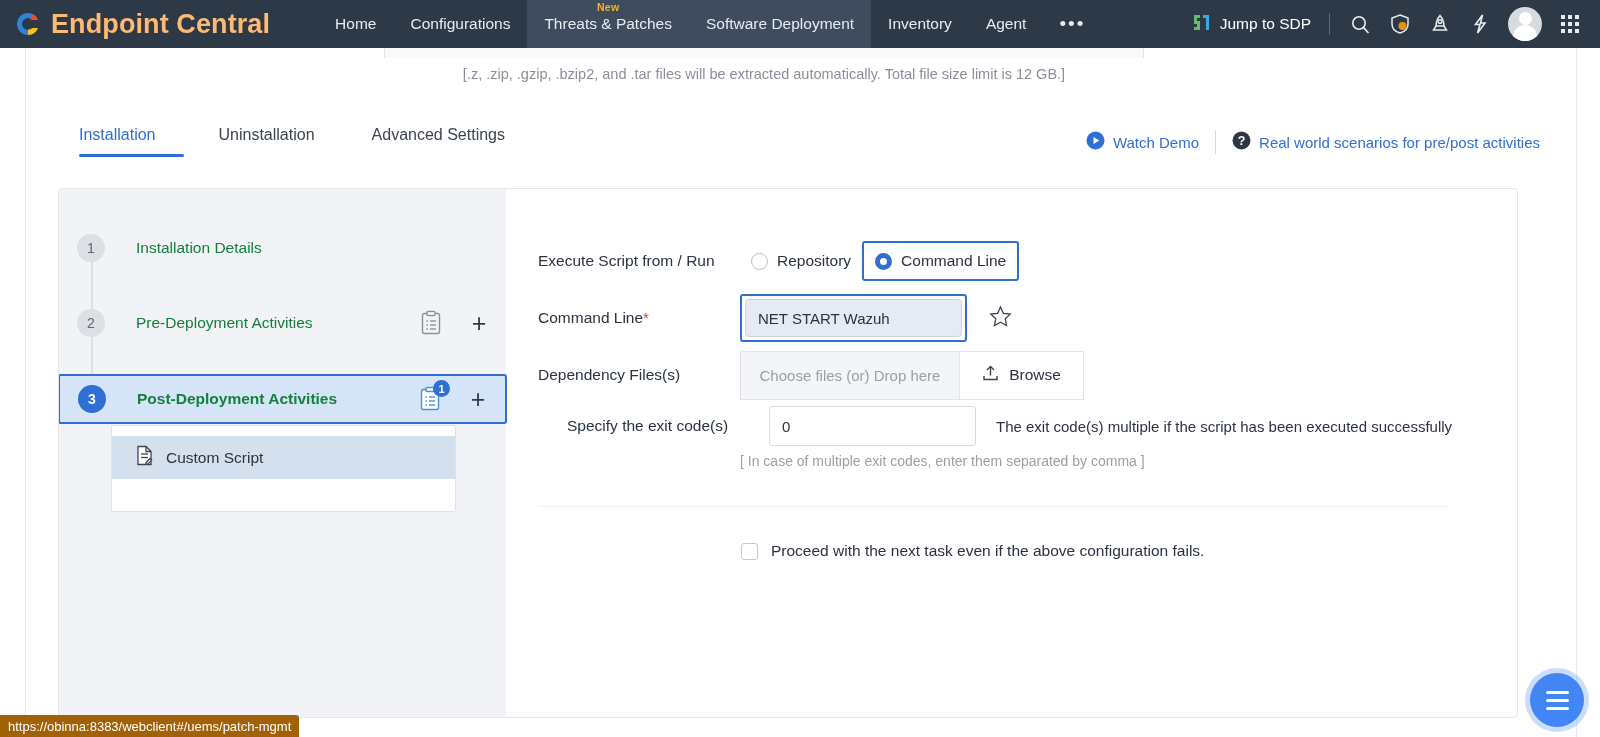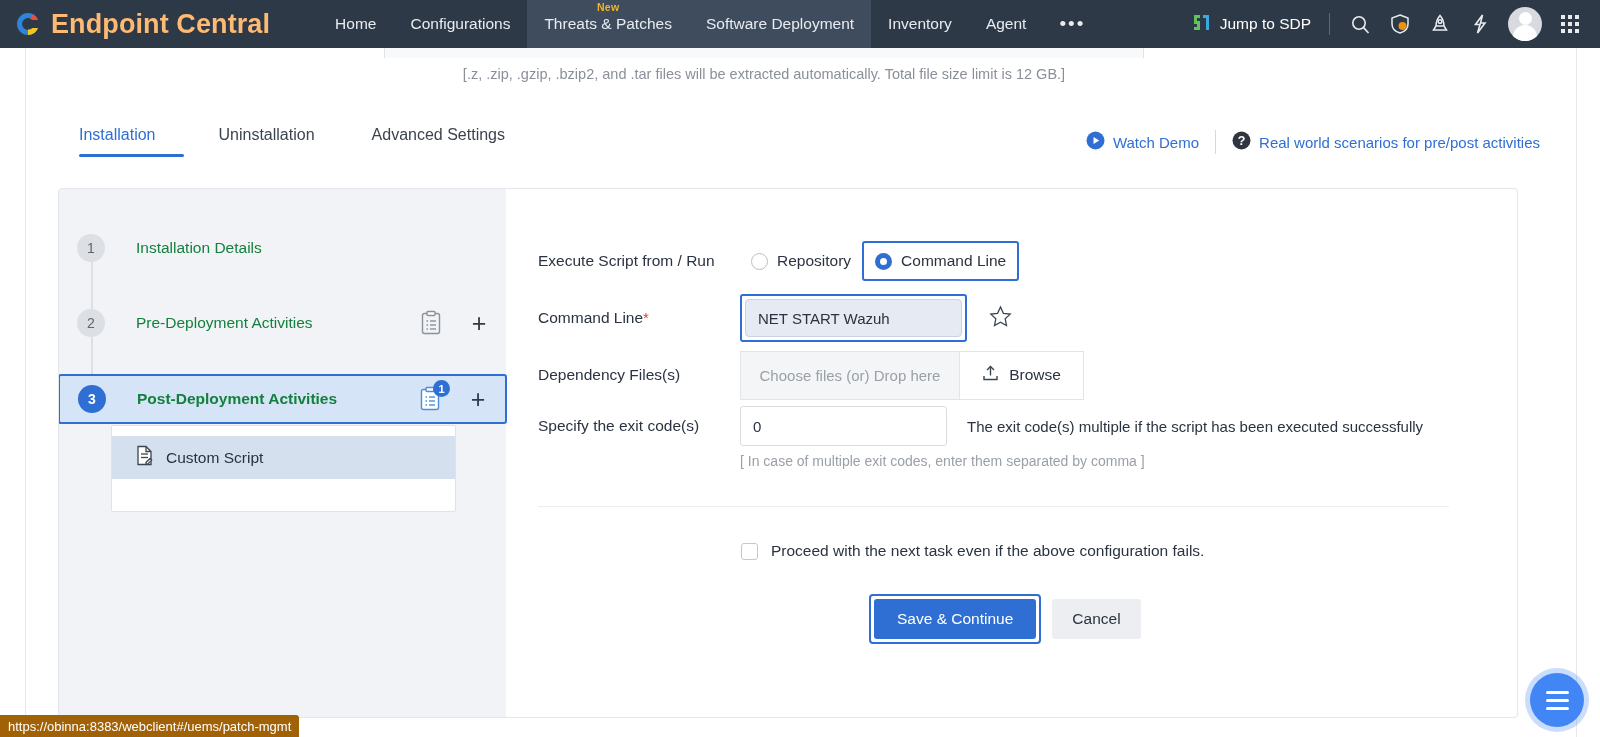--- a/index.html
+++ b/index.html
@@ -157,21 +157,21 @@
   }
   .sub-item span { font-size: 15.5px; color: #2b3340; }
 
   .form {
     flex: 1; padding: 44px 0 0 32px; position: relative;
   }
   .row { display: flex; align-items: center; margin-bottom: 0; }
   .row.r1 { height: 56px; align-items: center; }
   .row.r2 { height: 58px; }
   .row.r3 { height: 56px; }
-  .row.r4 { height: 46px; }
+  .row.r4 { height: 46px; margin-left: 29px; }
   .f-label {
     width: 202px; flex: none; font-size: 15.5px; color: #2b3340; white-space: nowrap;
   }
   .req { color: #e4392f; font-size: 15px; }
 
   .radio-group { display: flex; align-items: center; }
   .radio-opt { display: flex; align-items: center; gap: 9px; padding: 9px 11px; cursor: pointer; }
   .radio-opt.selected { border: 2px solid #2f6fd4; border-radius: 3px; }
   .radio-dot {
     width: 17px; height: 17px; border-radius: 50%; border: 1.6px solid #b9bec6;
@@ -507,26 +507,20 @@
       </div>
       <div class="exit-sub">[ In case of multiple exit codes, enter them separated by comma ]</div>
 
       <div class="divider"></div>
 
       <div class="check-row">
         <span class="chk"></span>
         <span>Proceed with the next task even if the above configuration fails.</span>
       </div>
 
-      <div class="btn-row">
-        <div class="save-focus">
-          <button class="btn-primary">Save &amp; Continue</button>
-        </div>
-        <button class="btn-secondary">Cancel</button>
-      </div>
 
     </div>
   </div>
 
   <div class="fab">
     <i></i>
     <i></i>
     <i></i>
   </div>
 </div>

